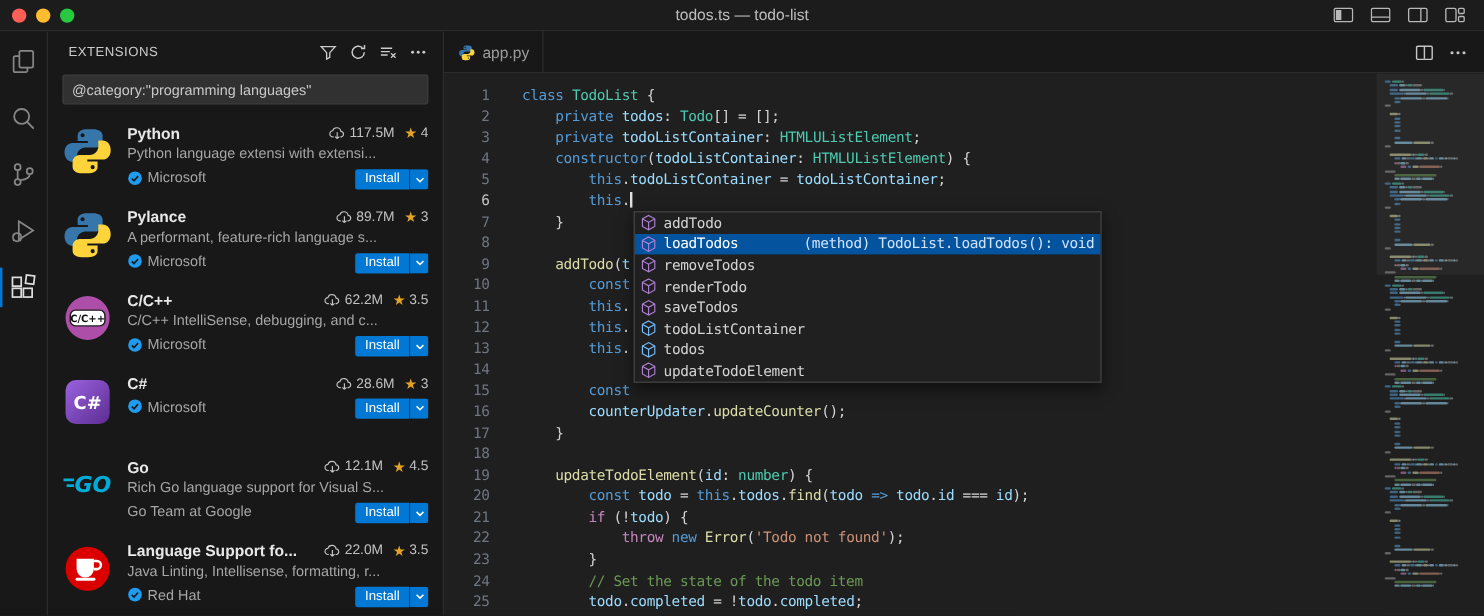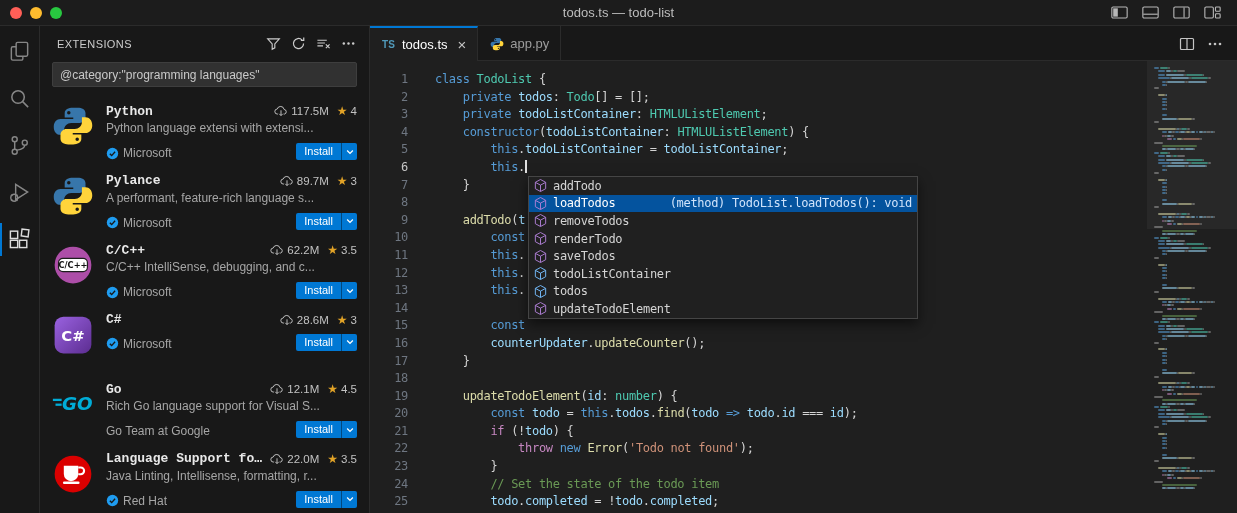--- a/index.html
+++ b/index.html
@@ -35,26 +35,26 @@
   .sb-acts svg { width:15px; height:15px; }
   .sb-search { margin:1px 12px 7px 12px; height:25px; background:#313131; border:1px solid #3e3e3e; border-radius:2px; display:flex; align-items:center; }
   .sb-search input { flex:1; background:transparent; border:0; outline:0; color:#c9c9c9; font-size:12px; padding:0 7px; font-family:"Liberation Sans",sans-serif; }
 
   .ext-list { flex:1; overflow:hidden; }
   .ext-row { height:69.5px; padding:8px 12px 0 12px; display:flex; cursor:pointer; }
   .ext-logo { width:42px; height:42px; flex:none; margin-right:12px; margin-top:3px; }
   .ext-logo svg { width:42px; height:42px; }
   .ext-main { flex:1; min-width:0; }
   .ext-r1 { display:flex; align-items:center; height:18px; }
-  .ext-name { font-size:13px; font-weight:bold; color:#e8e8e8; white-space:nowrap; overflow:hidden; text-overflow:ellipsis;font-family:Liberation Mono, monospace; }
+  .ext-name { font-size:13px; font-weight:bold; color:#e8e8e8; white-space:nowrap; overflow:hidden; text-overflow:ellipsis; }
   .ext-stats { margin-left:auto; display:flex; align-items:center; gap:3px; font-size:11.5px; color:#c2c2c2; flex:none; padding-left:6px; }
   .ext-stats .ic { width:14px; height:14px; display:inline-flex; }
   .star { color:#e2a327; font-size:12px; margin-left:5px; }
   .ext-desc { height:17px; font-size:12px; color:#a6a6a6; white-space:nowrap; overflow:hidden; text-overflow:ellipsis; margin-top:1px; }
-  .ext-r3 { display:flex; align-items:flex-end; margin-top:3px; height:19px; }
+  .ext-r3 { display:flex; align-items:flex-start; margin-top:3px; height:19px; }
   .pub { display:flex; align-items:center; gap:4px; font-size:12px; color:#a6a6a6; min-width:0; }
   .pub .ic { width:13px; height:13px; display:inline-flex; }
   .install { margin-left:auto; display:flex; flex:none; }
   .install .lbl { background:#0078d4; color:#fff; font-size:11px; padding:2px 8px 3px 8px; border-radius:2px 0 0 2px; }
   .install .chev { background:#0078d4; width:16px; border-left:1px solid rgba(0,0,0,.4); border-radius:0 2px 2px 0; display:flex; align-items:center; justify-content:center; }
   .install .chev svg { width:10px; height:10px; }
 
   
   .editor { flex:1; display:flex; flex-direction:column; background:#1f1f1f; min-width:0; }
   .tabbar { position:relative; height:35px; background:#181818; display:flex; }
@@ -463,27 +463,20 @@
                 </span>
               </div>
             </div>
           </div>
         </div>
       </div>
   </div>
 
   <div class="editor">
     <div class="tabbar" id="tabbar">
-      <div class="tab active">
-          <span class="tabicon">
-            <span class="ts-badge">TS</span>
-          </span>
-          <span>todos.ts</span>
-          <span class="tab-close">×</span>
-        </div>
         <div class="tab">
           <span class="tabicon">
             <svg viewBox="0 0 48 48">
               <path fill="#3776ab" d="M23.8 3c-5 0-9.3 1.7-9.3 6.3v5h9.8v1.8H9.6c-4.2 0-7.6 3.4-7.6 8.9 0 5.5 3.4 9.1 7.6 9.1h4.2v-5.6c0-4.4 3.7-8 8.1-8h9.5c3.7 0 6.9-3 6.9-6.8V9.3C38.3 4.9 34 3 29.5 3h-5.7zm-4.6 3.8a2 2 0 1 1 0 4 2 2 0 0 1 0-4z"></path>
               <path fill="#ffd43b" d="M24.2 45c5 0 9.3-1.7 9.3-6.3v-5h-9.8v-1.8h14.7c4.2 0 7.6-3.4 7.6-8.9 0-5.5-3.4-9.1-7.6-9.1h-4.2v5.6c0 4.4-3.7 8-8.1 8h-9.5c-3.7 0-6.9 3-6.9 6.8v4.4c0 4.4 4.3 6.3 8.8 6.3h5.7zm4.6-3.8a2 2 0 1 1 0-4 2 2 0 0 1 0 4z"></path>
             </svg>
           </span>
           <span>app.py</span>
         </div>
         <div class="ed-actions" id="ed-actions">

